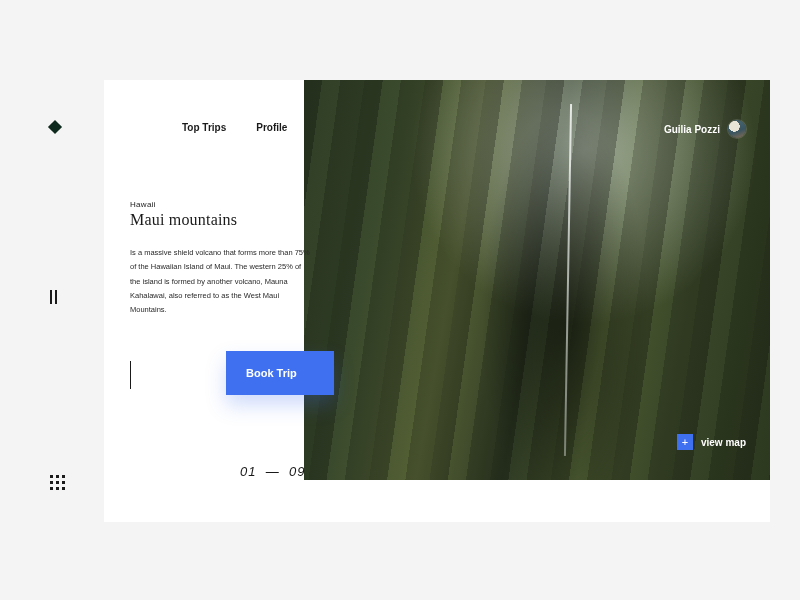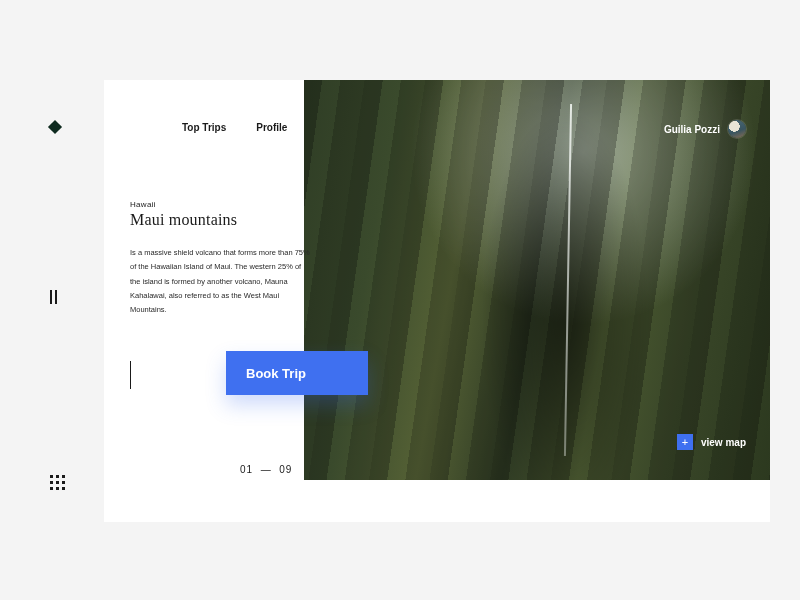--- a/index.html
+++ b/index.html
@@ -189,41 +189,42 @@
     left: 0;
     top: 10px;
     width: 1px;
     height: 28px;
     background: #1a1a1a;
   }
   .book {
     position: absolute;
     left: 96px;
     top: 0;
-    width: 142px;
+    width: 108px;
     height: 44px;
     background: #3f70f0;
     color: #fff;
-    font-size: 13px;
+    font-size: 11px;
     font-weight: 700;
     display: flex;
     align-items: center;
     padding-left: 20px;
     cursor: pointer;
     box-shadow: 0 10px 20px rgba(63,112,240,0.25);
   }
 
   .pager {
     position: absolute;
     left: 240px;
     top: 464px;
-    font-size: 10px;
+    font-size: 13px;
     letter-spacing: 1px;
     color: #1a1a1a;
     z-index: 4;
+    font-style: italic;
   }
 </style>
 </head>
 <body>
 
 <div class="rail">
   <div class="logo"></div>
   <div class="pause">
     <span></span>
       <span></span>

